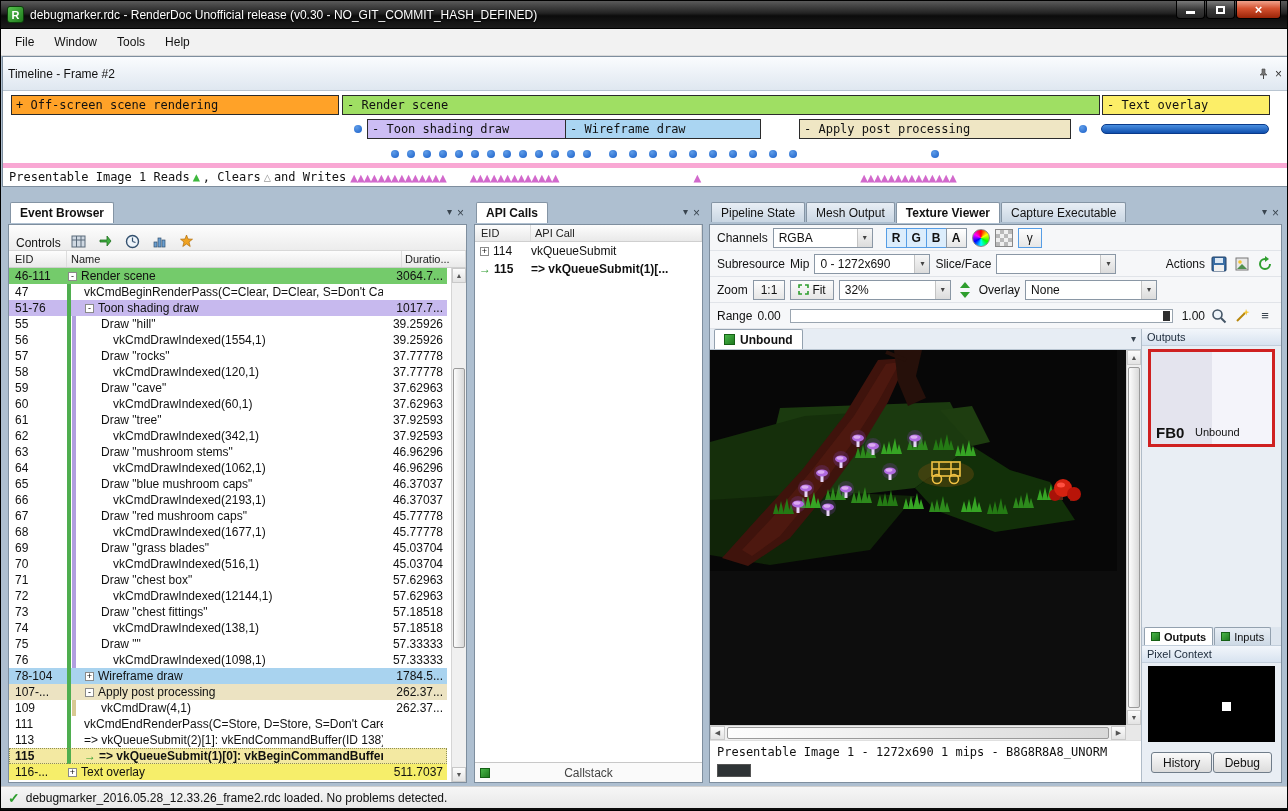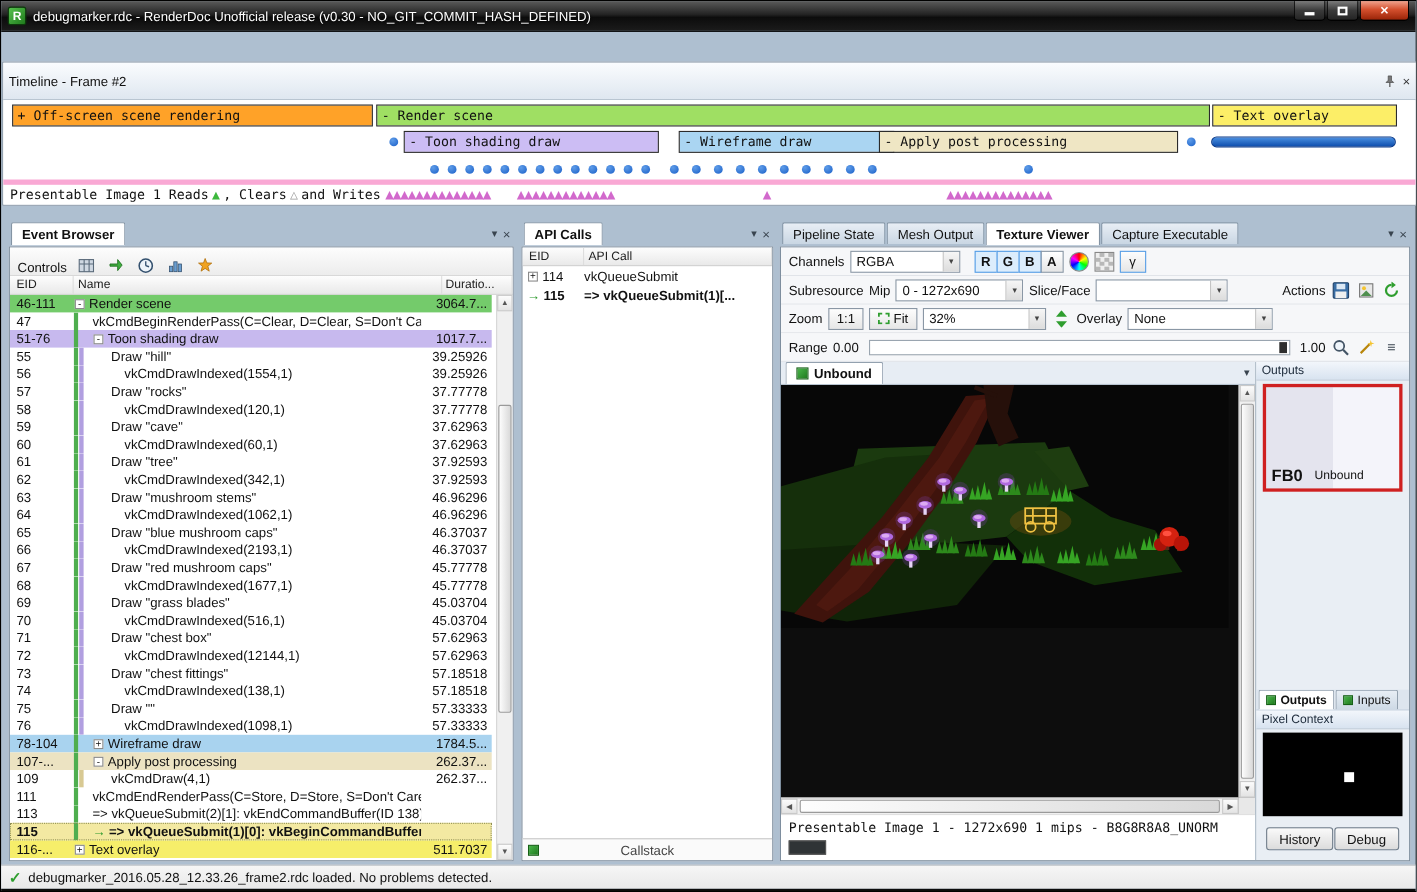--- a/index.html
+++ b/index.html
@@ -186,38 +186,44 @@
         </div>
       <div class="win-btn">
           <span class="glyph-max"></span>
         </div>
       <div class="win-btn close">
           <span class="glyph-close">×</span>
         </div>
     </div>
   </div>
 
+  <div class="menubar">
+      <div class="menu-item">File</div>
+      <div class="menu-item">Window</div>
+      <div class="menu-item">Tools</div>
+      <div class="menu-item">Help</div>
+    </div>
 
   <div class="timeline-panel">
     <div class="panel-caption">
       <span>Timeline - Frame #2</span>
       <span class="caption-btns">
         <svg width="11" height="11" viewBox="0 0 11 11">
             <path d="M4 1 L7 1 L7 5 L9 7 L2 7 L4 5 Z" fill="#777" stroke="#444" stroke-width="0.6"></path>
             <line x1="5.5" y1="7" x2="5.5" y2="11" stroke="#444"></line>
           </svg>
         <span style="font-size:12px;">×</span>
       </span>
     </div>
     <div class="tl-body">
         <div class="tl-bar" style="left: 8px; width: 328px; top: 4px; background: linear-gradient(rgb(255, 162, 40), rgb(255, 162, 40));">+ Off-screen scene rendering</div>
         <div class="tl-bar" style="left: 339px; width: 758px; top: 4px; background: linear-gradient(rgb(159, 223, 99), rgb(159, 223, 99));">- Render scene</div>
         <div class="tl-bar" style="left: 1099px; width: 168px; top: 4px; background: linear-gradient(rgb(252, 238, 103), rgb(252, 238, 103));">- Text overlay</div>
         <div class="tl-bar" style="left: 364px; width: 232px; top: 28px; background: linear-gradient(rgb(204, 189, 244), rgb(204, 189, 244));">- Toon shading draw</div>
-        <div class="tl-bar" style="left: 614px; width: 196px; top: 28px; background: linear-gradient(rgb(170, 213, 242), rgb(170, 213, 242));">- Wireframe draw</div>
+        <div class="tl-bar" style="left: 562px; width: 196px; top: 28px; background: linear-gradient(rgb(170, 213, 242), rgb(170, 213, 242));">- Wireframe draw</div>
         <div class="tl-bar" style="left: 796px; width: 272px; top: 28px; background: linear-gradient(rgb(239, 230, 196), rgb(239, 230, 196));">- Apply post processing</div>
         <div class="tl-dot" style="left: 351px; top: 34px; background: radial-gradient(circle at 35% 30%, rgb(94, 156, 232), rgb(26, 95, 200));"></div>
         <div class="tl-dot" style="left: 1076px; top: 34px; background: radial-gradient(circle at 35% 30%, rgb(94, 156, 232), rgb(26, 95, 200));"></div>
         <div class="tl-dot" style="left: 388px; top: 59px; background: radial-gradient(circle at 35% 30%, rgb(94, 156, 232), rgb(26, 95, 200));"></div>
         <div class="tl-dot" style="left: 404px; top: 59px; background: radial-gradient(circle at 35% 30%, rgb(94, 156, 232), rgb(26, 95, 200));"></div>
         <div class="tl-dot" style="left: 420px; top: 59px; background: radial-gradient(circle at 35% 30%, rgb(94, 156, 232), rgb(26, 95, 200));"></div>
         <div class="tl-dot" style="left: 436px; top: 59px; background: radial-gradient(circle at 35% 30%, rgb(94, 156, 232), rgb(26, 95, 200));"></div>
         <div class="tl-dot" style="left: 452px; top: 59px; background: radial-gradient(circle at 35% 30%, rgb(94, 156, 232), rgb(26, 95, 200));"></div>
         <div class="tl-dot" style="left: 468px; top: 59px; background: radial-gradient(circle at 35% 30%, rgb(94, 156, 232), rgb(26, 95, 200));"></div>
         <div class="tl-dot" style="left: 484px; top: 59px; background: radial-gradient(circle at 35% 30%, rgb(94, 156, 232), rgb(26, 95, 200));"></div>

